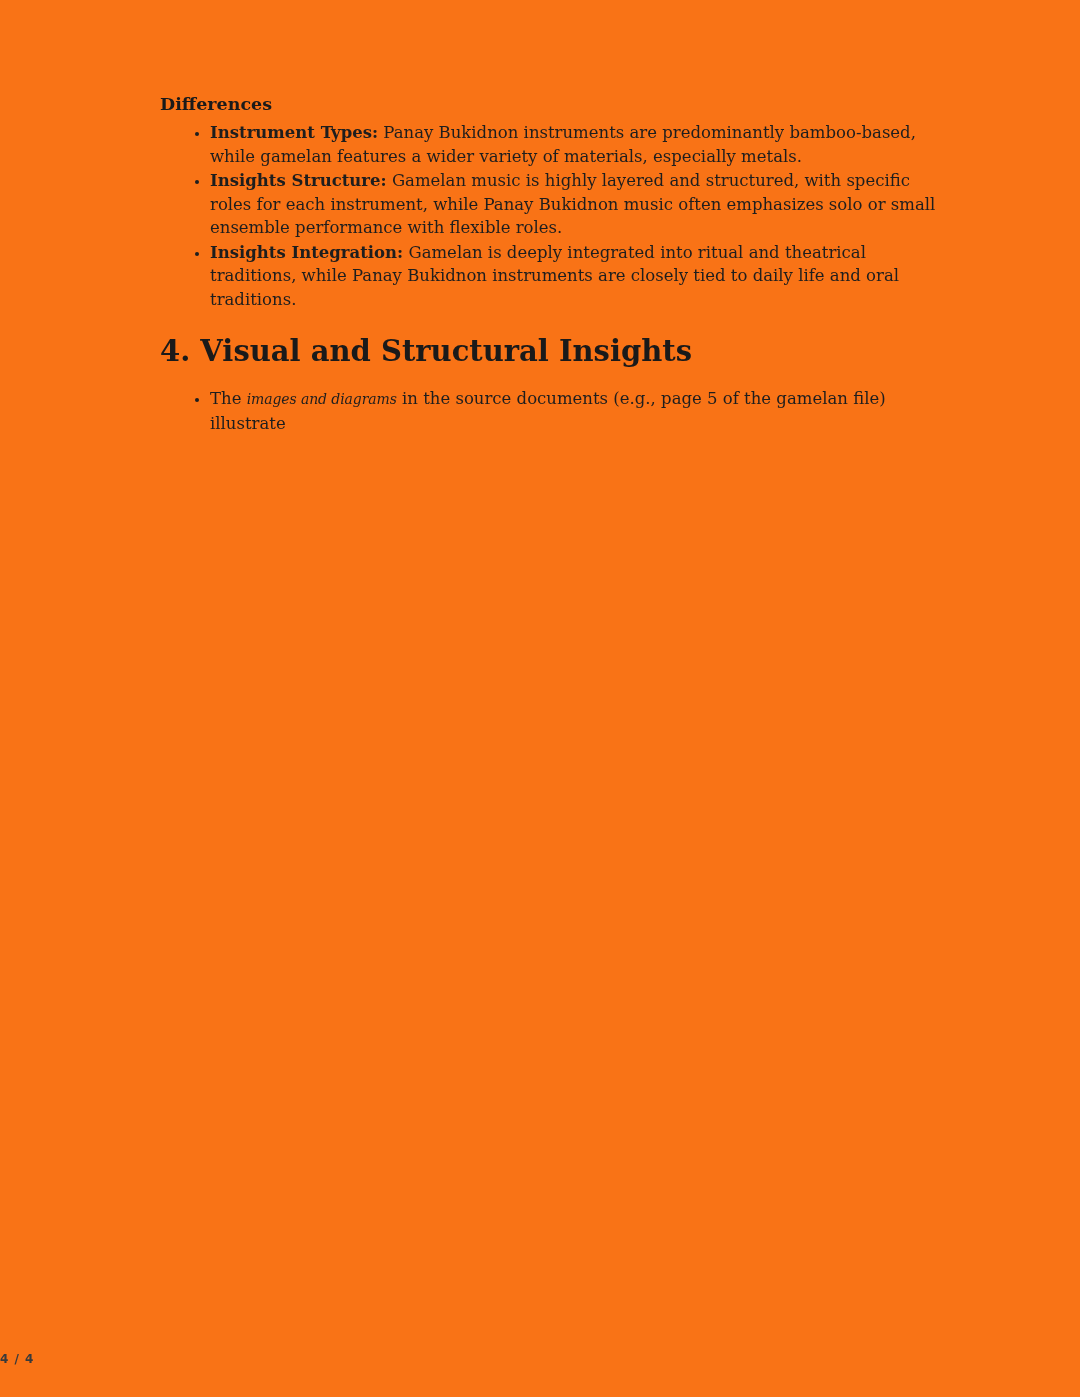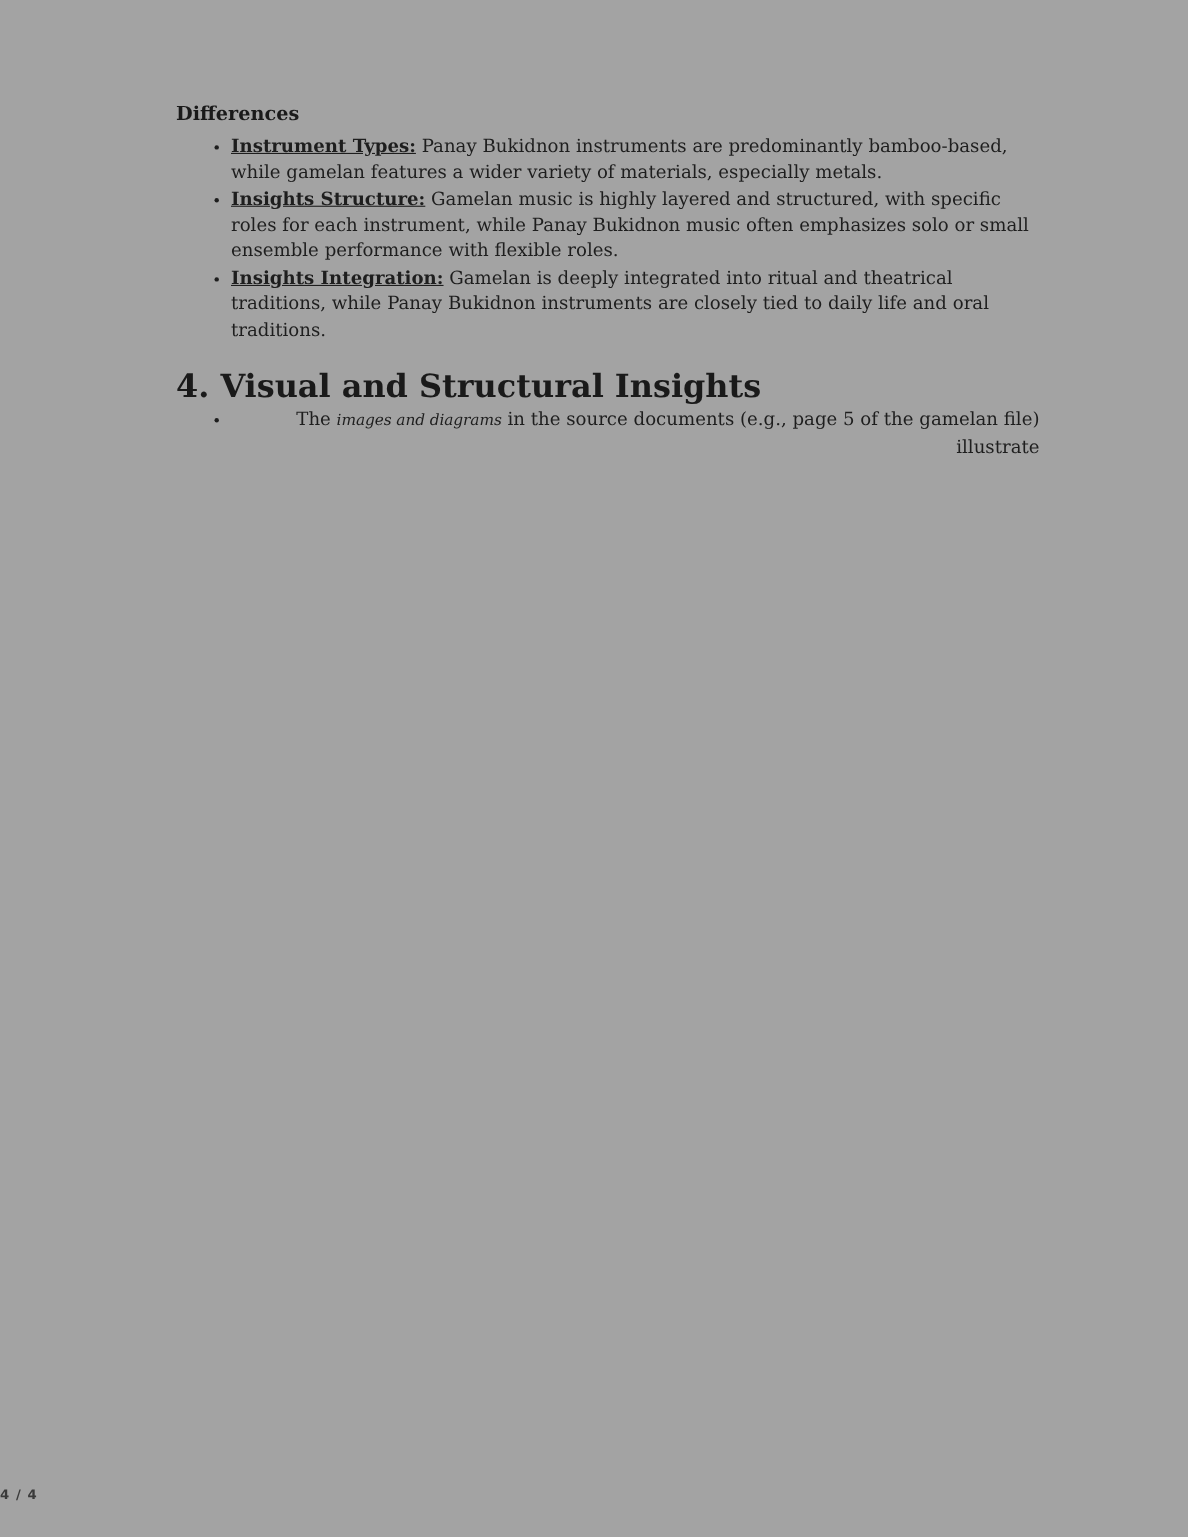--- a/index.html
+++ b/index.html
@@ -1,21 +1,21 @@
 <!DOCTYPE html>
 <html><head>
 <meta charset="utf-8">
 <style>
   * { margin: 0; padding: 0; box-sizing: border-box; }
   html, body { background: #ffffff; }
   .page {
     position: relative;
     width: 1080px;
     height: 1397px;
-    background: #a3a3a3;
+    background: #f97316;
     font-family: "DejaVu Serif", "Liberation Serif", serif;
     color: #1e1e1e;
     overflow: hidden;
   }
   .content {
     position: absolute;
     left: 160px;
     top: 92px;
     width: 790px;
   }
@@ -30,34 +30,34 @@
     padding-left: 50px;
     width: 785px;
     list-style: disc outside;
   }
   ul.bullets li {
     font-size: 16.5px;
     line-height: 23.5px;
     margin-bottom: 1px;
   }
   ul.bullets li::marker { color: #1e1e1e; font-size: 14px; }
-  .b { font-weight: bold; text-decoration: underline; }
+  .b { font-weight: bold; }
   .em {
     font-style: italic;
     font-size: 14px;
     letter-spacing: -0.1px;
   }
   .section-heading {
     margin-top: 26px;
     font-size: 29px;
     font-weight: bold;
     line-height: 28px;
     color: #1a1a1a;
   }
-  ul.bullets.insights { margin-top: 4px; text-align: right; }
+  ul.bullets.insights { margin-top: 22px; }
   .page-footer {
     position: absolute;
     left: 0;
     top: 1352px;
     width: 100%;
     font-family: "DejaVu Sans", "Liberation Sans", sans-serif;
     font-size: 12px;
     font-weight: bold;
     color: #3a3a3a;
     letter-spacing: 1px;

